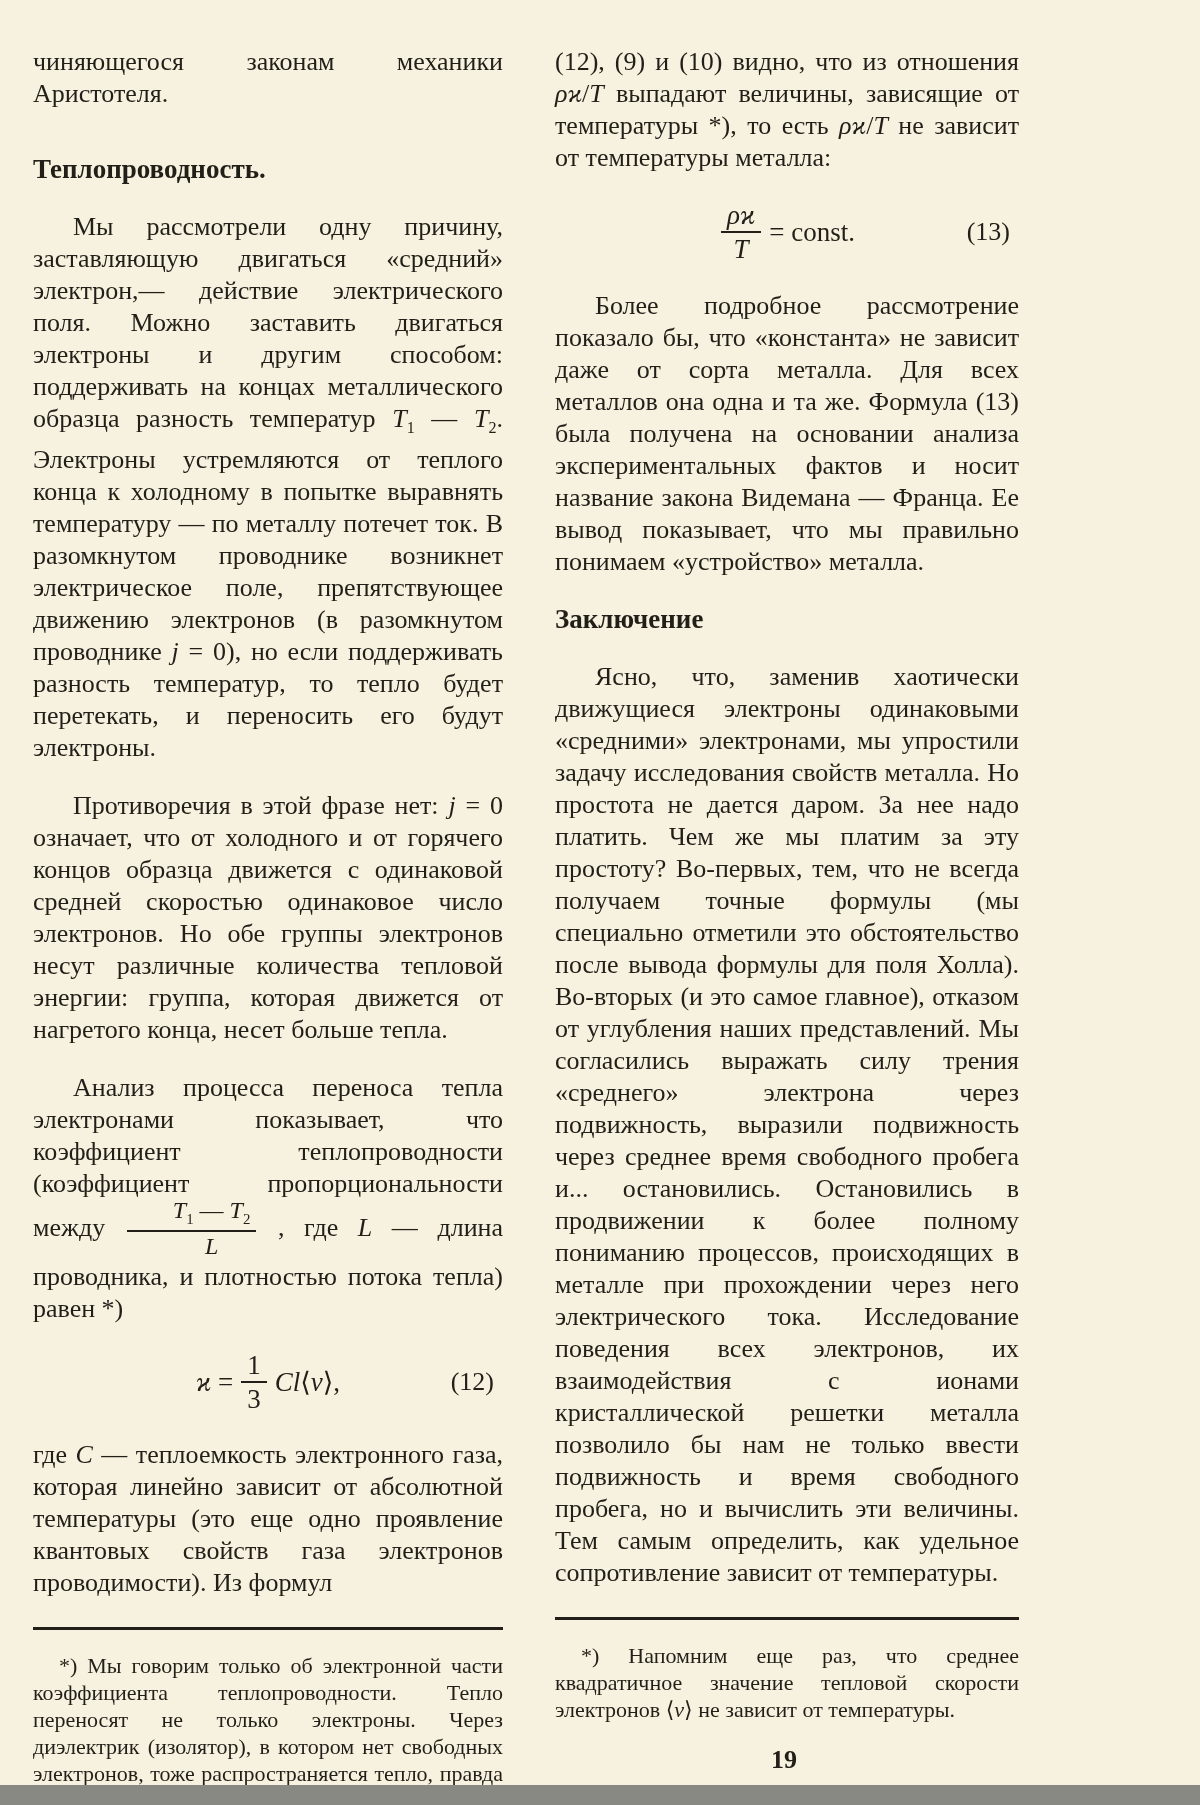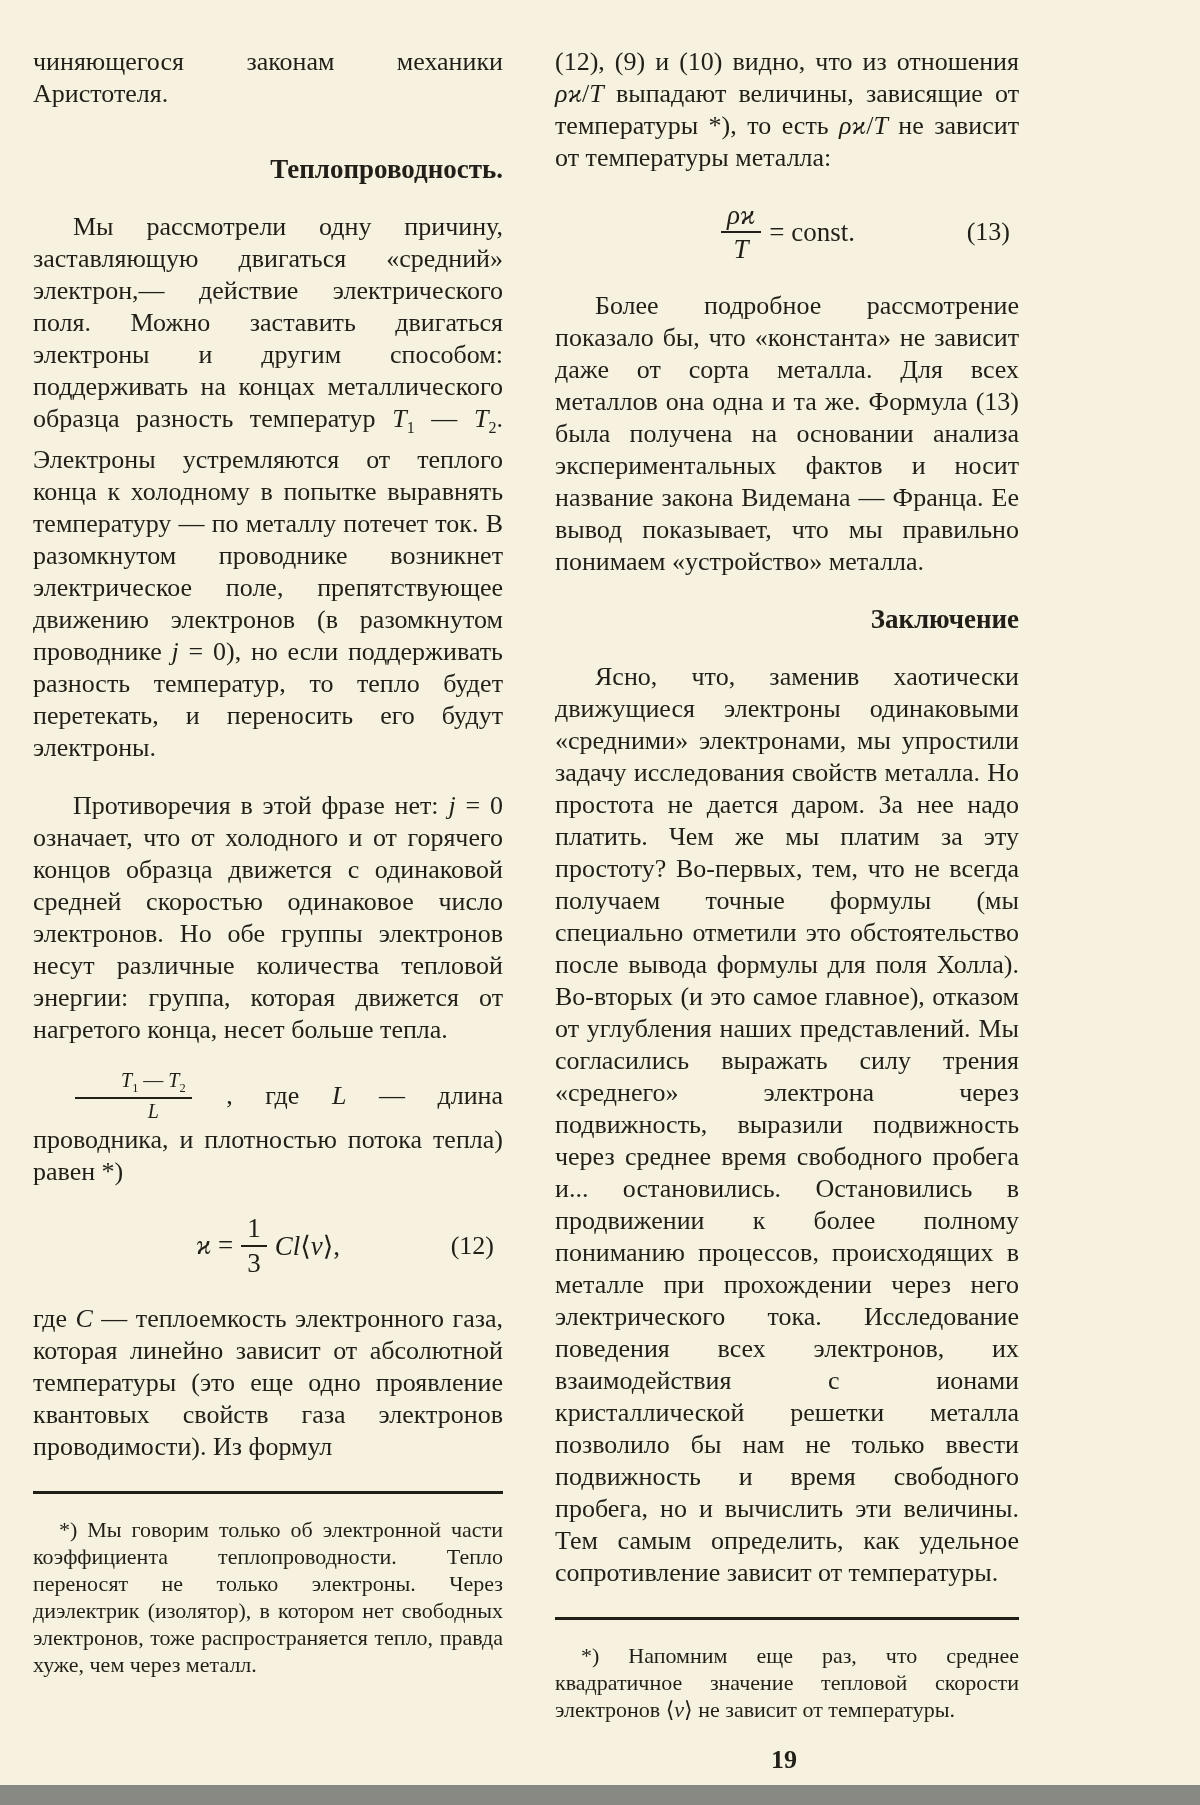--- a/index.html
+++ b/index.html
@@ -25,35 +25,34 @@
     font-size: 26px;
     line-height: 32px;
     text-align: justify;
     hyphens: auto;
   }
   .indent { text-indent: 40px; }
   .heading {
     font-size: 27px;
     font-weight: bold;
     margin: 44px 0 16px 0;
-    text-align: right;
   }
   .heading.tight { margin: 24px 0 10px 0; font-family: Liberation Serif, serif; }
   i { font-style: italic; }
   sub { font-size: 0.62em; }
   .frac {
     display: inline-block;
     vertical-align: middle;
     text-align: center;
     line-height: 1.05;
     margin: 0 2px;
   }
   .frac .ft { display: block; padding: 0 6px 2px; }
   .frac .fb { display: block; border-top: 2px solid #211f18; padding: 2px 6px 0; }
-  .inline-frac { font-size: 20px; position: relative; top: -2px; }
+  .inline-frac { font-size: 24px; position: relative; top: -2px; }
   .equation {
     position: relative;
     text-align: center;
     margin: 26px 0 22px;
     font-size: 27px;
   }
   .eq-center { display: inline-flex; align-items: center; gap: 6px; }
   .eq-num {
     position: absolute;
     right: 9px;
@@ -100,21 +99,21 @@
     <section class="column left">
 
       <p class="body">чиняющегося законам механики Аристотеля.</p>
 
       <h2 class="heading">Теплопроводность.</h2>
 
       <p class="body indent">Мы рассмотрели одну причину, заставляющую двигаться «средний» электрон,— действие электрического поля. Можно заставить двигаться электроны и другим способом: поддерживать на концах металлического образца разность температур <i>T</i><sub>1</sub> — <i>T</i><sub>2</sub>. Электроны устремляются от теплого конца к холодному в попытке выравнять температуру — по металлу потечет ток. В разомкнутом проводнике возникнет электрическое поле, препятствующее движению электронов (в разомкнутом проводнике <i>j</i> = 0), но если поддерживать разность температур, то тепло будет перетекать, и переносить его будут электроны.</p>
 
       <p class="body indent">Противоречия в этой фразе нет: <i>j</i> = 0 означает, что от холодного и от горячего концов образца движется с одинаковой средней скоростью одинаковое число электронов. Но обе группы электронов несут различные количества тепловой энергии: группа, которая движется от нагретого конца, несет больше тепла.</p>
 
-      <p class="body indent"><span class="frac inline-frac"><span class="ft"><i>T</i><sub>1</sub> — <i>T</i><sub>2</sub></span><span class="fb"><i>L</i></span></span><span> , где <i>L</i> — длина проводника, и плотностью потока тепла) равен *)</span></p>
+      <p class="body indent"><span>Анализ процесса переноса тепла электронами показывает, что коэффициент теплопроводности (коэффициент пропорциональности между </span><span class="frac inline-frac"><span class="ft"><i>T</i><sub>1</sub> — <i>T</i><sub>2</sub></span><span class="fb"><i>L</i></span></span><span> , где <i>L</i> — длина проводника, и плотностью потока тепла) равен *)</span></p>
 
       <div class="equation">
         <span class="eq-center">
           <span><i>ϰ</i> =</span>
           <span class="frac">
               <span class="ft">1</span>
               <span class="fb">3</span>
             </span>
           <span><i>Cl</i>⟨<i>v</i>⟩,</span>
         </span>

